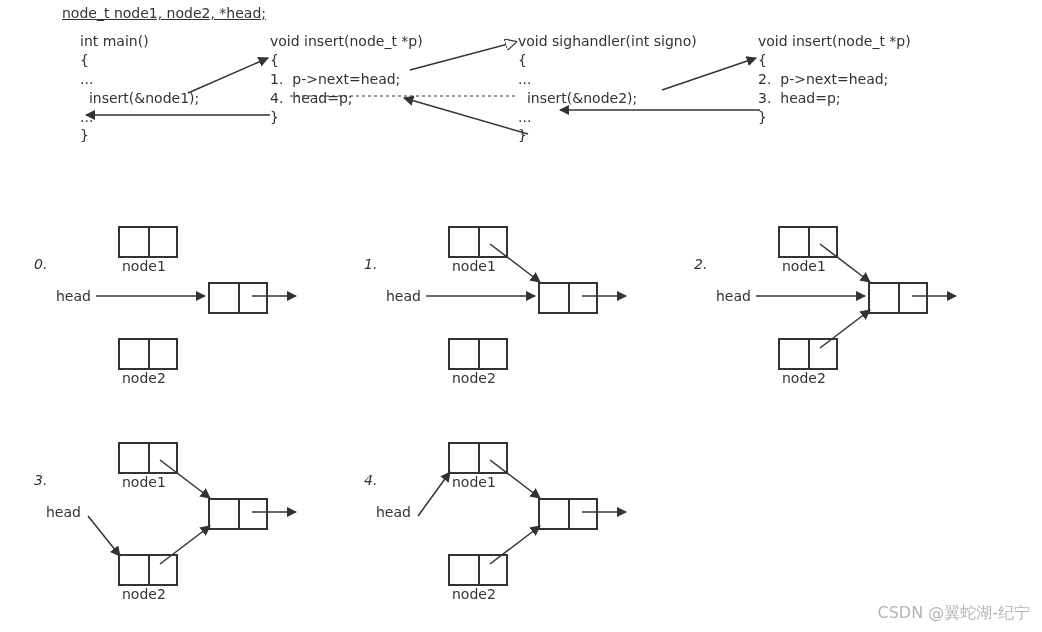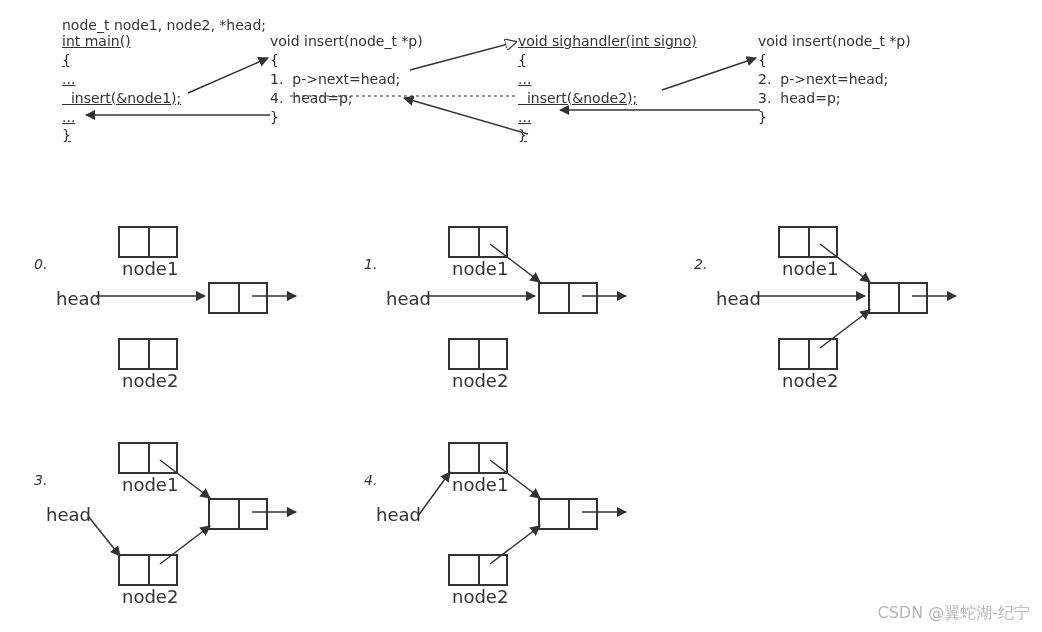--- a/index.html
+++ b/index.html
@@ -32,57 +32,57 @@
   .node-box::before {
     content: "";
     position: absolute;
     left: 50%;
     top: 0;
     bottom: 0;
     border-left: 2px solid #333;
   }
   .label {
     position: absolute;
-    font-size: 18px;
+    font-size: 14px;
     text-align: right;
   }
   svg.overlay {
     position: absolute;
     left: 0; top: 0;
     width: 1042px;
     height: 632px;
     pointer-events: none;
   }
   .watermark {
     position: absolute;
     right: 12px;
     bottom: 8px;
     color: rgba(120,120,120,0.55);
     font-size: 16px;
   }
 </style>
 </head>
 <body>
 
-<div class="code-block" style="left:62px; top:16px;">node_t node1, node2, *head;</div>
+<div class="code-block" style="left:62px; top:4px;text-decoration:underline;">node_t node1, node2, *head;</div>
 
-<div class="code-block" style="left:62px; top:32px;text-decoration:underline;">int main()
+<div class="code-block" style="left:80px; top:32px;">int main()
 {
 ...
   insert(&amp;node1);
 ...
 }</div>
 
 <div class="code-block" style="left:270px; top:32px;">void insert(node_t *p)
 {
 1.  p-&gt;next=head;
 4.  head=p;
 }</div>
 
-<div class="code-block" style="left:518px; top:32px;text-decoration:underline;">void sighandler(int signo)
+<div class="code-block" style="left:518px; top:32px;">void sighandler(int signo)
 {
 ...
   insert(&amp;node2);
 ...
 }</div>
 
 <div class="code-block" style="left:758px; top:32px;">void insert(node_t *p)
 {
 2.  p-&gt;next=head;
 3.  head=p;

